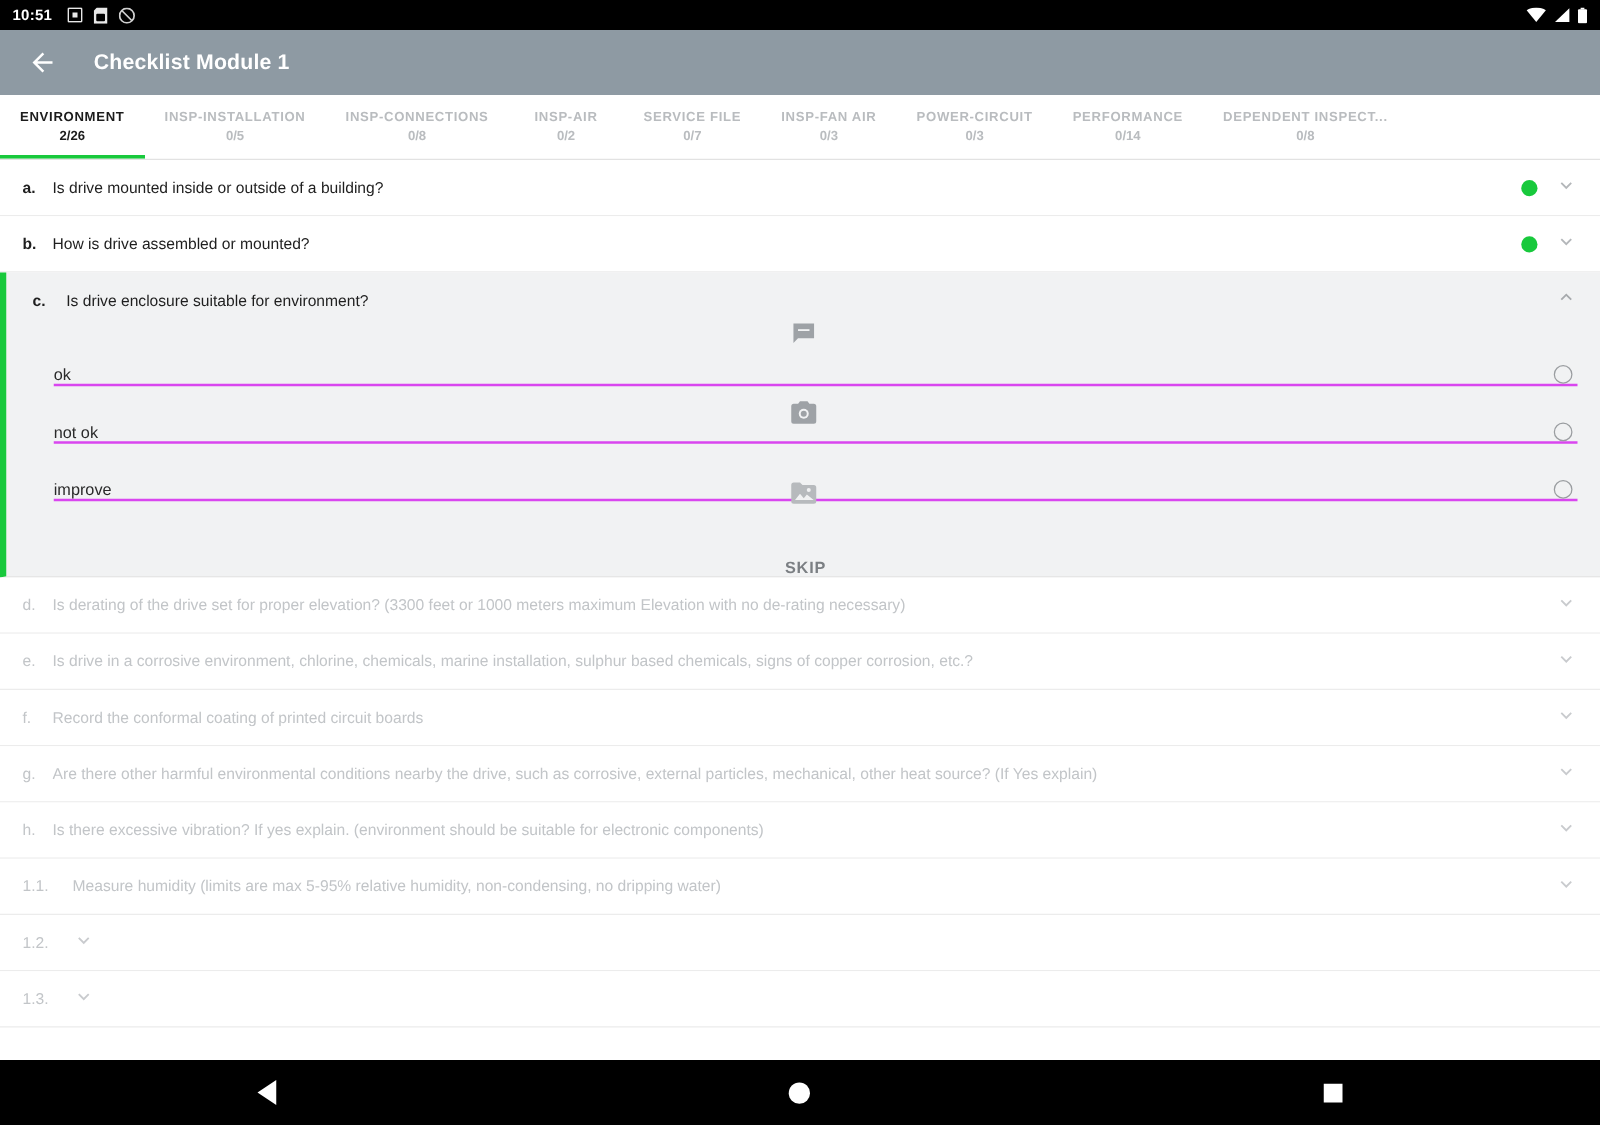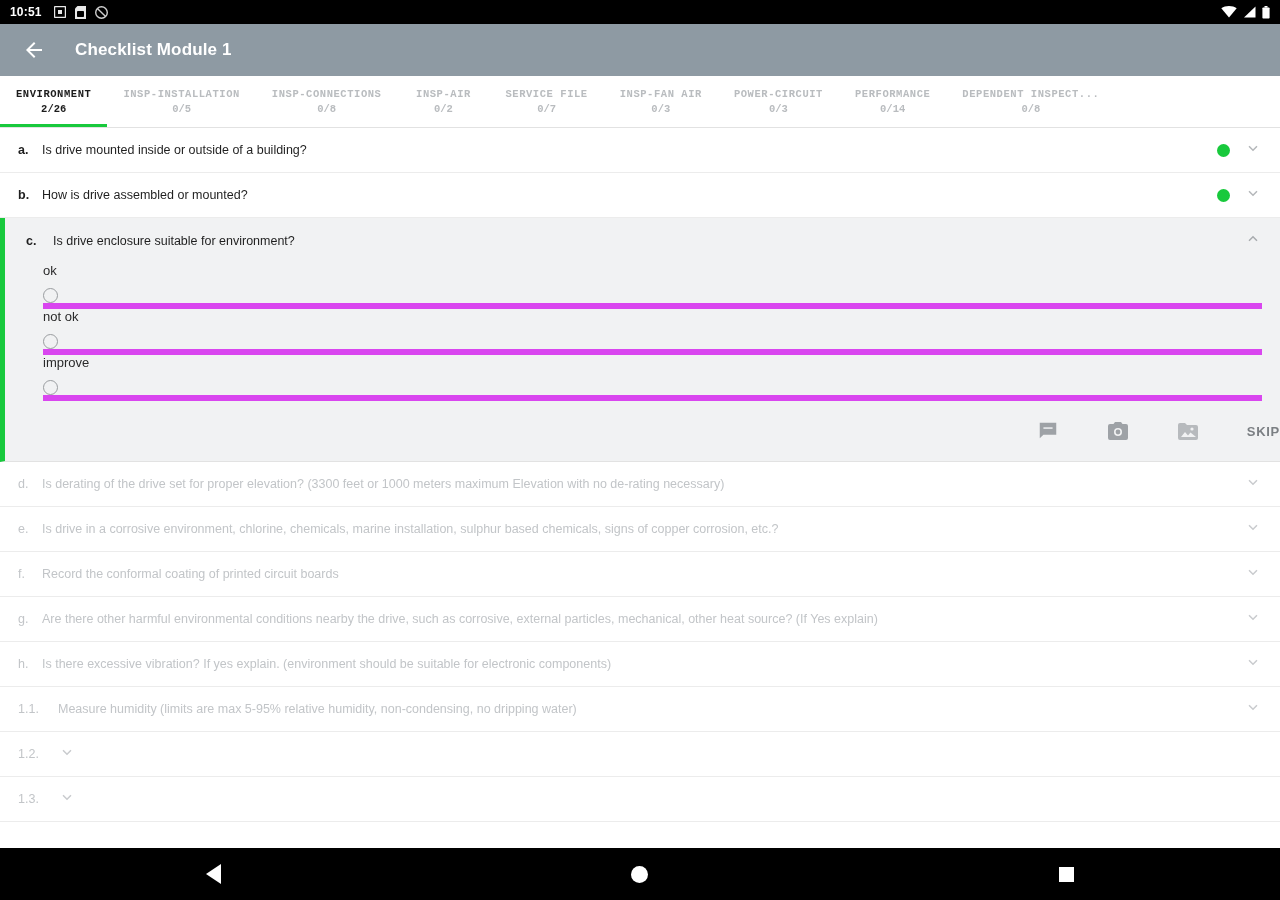--- a/index.html
+++ b/index.html
@@ -47,21 +47,21 @@
     height: 52px; background: #ffffff;
     display: flex; flex: 0 0 52px;
     border-bottom: 1px solid #e2e2e2;
     position: relative; overflow: hidden;
   }
   .tab {
     flex: 0 0 auto;
     display: flex; flex-direction: column;
     align-items: center; justify-content: center;
     padding: 0 16px; cursor: pointer;
-    position: relative; min-width: 92px; font-family: Liberation Mono, monospace;
+    position: relative; min-width: 92px;
   }
   .tab-label {
     font-size: 10.5px; font-weight: bold;
     color: #b9bcbf; letter-spacing: 0.55px;
     white-space: nowrap; line-height: 14px;
     text-transform: uppercase;
   }
   .tab-count {
     font-size: 10.5px; font-weight: bold;
     color: #b9bcbf; line-height: 14px; margin-top: 1px;
@@ -106,38 +106,38 @@
     background: #f1f2f3;
     border-left: 5px solid #18c93c;
     border-bottom: 1px solid #e2e2e2;
   }
   .q-card-head {
     height: 45px; display: flex; align-items: center;
     padding: 0 18px 0 21px; cursor: pointer;
   }
   .q-card-head .q-letter { width: 27px; flex: 0 0 27px; }
   .opt-row {
-    height: 46px; display: flex; align-items: flex-start;
+    height: 46px; display: flex; align-items: flex-end;
     margin: 0 18px 0 38px;
-    border-bottom: 6px solid #d946ef;
+    border-bottom: 2px solid #d946ef;
     cursor: pointer;
-    flex-direction: column;
   }
   .opt-row:last-of-type { border-bottom: none; }
   .opt-label {
     font-size: 13px; color: #2a2a2a; flex: 1 1 auto;
   }
   .radio {
     width: 15px; height: 15px; border-radius: 50%;
     border: 1.6px solid #9a9da0; background: transparent;
     flex: 0 0 15px; margin-right: 4px;
   }
   .actions-row {
     height: 60px; display: flex; align-items: center;
     justify-content: flex-end; gap: 40px;
+    flex-direction: column;
   }
   .act-btn {
     width: 30px; height: 30px;
     display: flex; align-items: center; justify-content: center;
     cursor: pointer;
   }
   .skip-btn {
     font-size: 13px; font-weight: bold; color: #7b7f83;
     letter-spacing: 0.7px; cursor: pointer; margin-left: 4px;
   }

